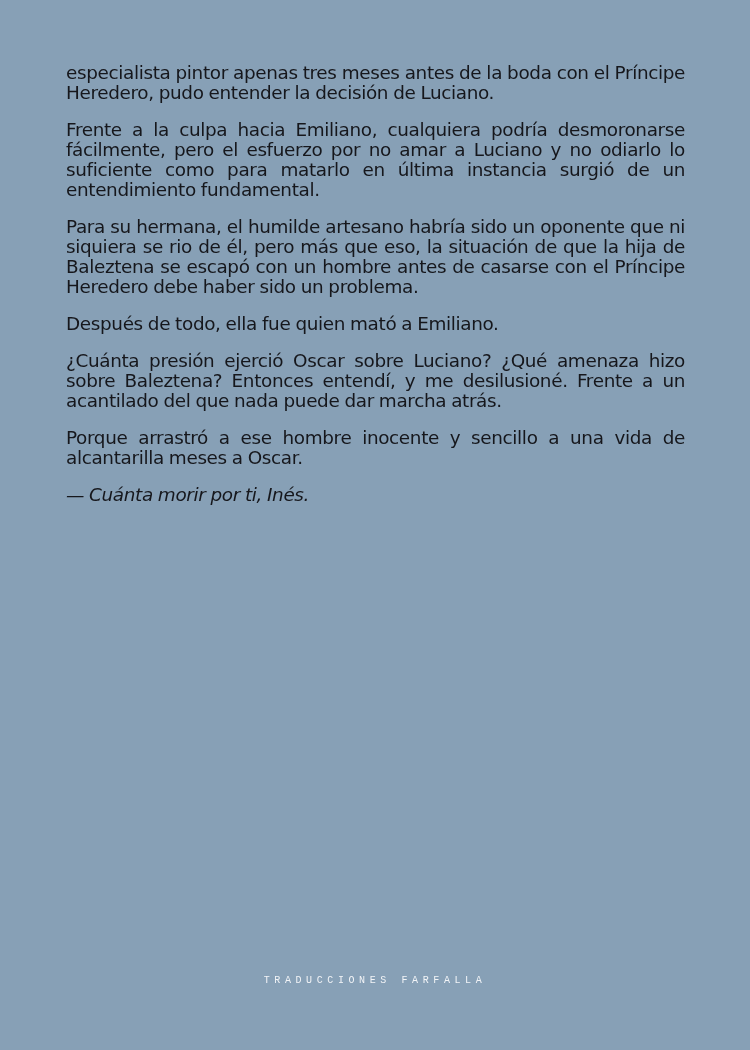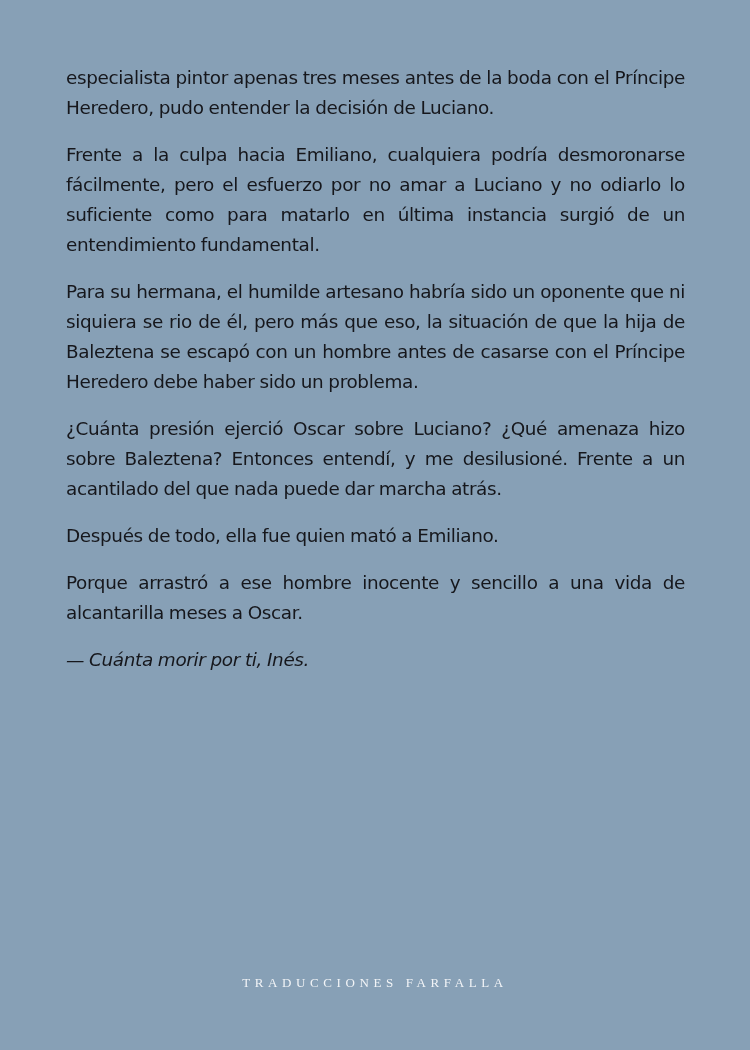--- a/index.html
+++ b/index.html
@@ -15,48 +15,48 @@
     }
     .page {
       position: absolute;
       left: 66px;
       top: 63px;
       width: 619px;
     }
     .para {
       font-family: "DejaVu Sans", sans-serif;
       font-size: 18.4px;
-      line-height: 30px;
+      line-height: 20px;
       color: #16171c;
       text-align: justify;
       margin: 0 0 17px 0;
       letter-spacing: -0.35px;
       word-spacing: -0.5px;
     }
     .para.italic {
       font-style: italic;
     }
     .footer {
       position: absolute;
       left: 0;
       width: 750px;
       top: 975px;
       text-align: center;
-      font-family: Liberation Serif, serif;
-      font-size: 13px;
+      font-family: Liberation Mono, monospace;
+      font-size: 10px;
       letter-spacing: 4.6px;
       color: #f2f4f7;
     }
   </style>
 </head>
 <body>
 
 <div class="page">
   <p class="para">especialista pintor apenas tres meses antes de la boda con el Príncipe Heredero, pudo entender la decisión de Luciano.</p>
   <p class="para">Frente a la culpa hacia Emiliano, cualquiera podría desmoronarse fácilmente, pero el esfuerzo por no amar a Luciano y no odiarlo lo suficiente como para matarlo en última instancia surgió de un entendimiento fundamental.</p>
   <p class="para">Para su hermana, el humilde artesano habría sido un oponente que ni siquiera se rio de él, pero más que eso, la situación de que la hija de Baleztena se escapó con un hombre antes de casarse con el Príncipe Heredero debe haber sido un problema.</p>
+  <p class="para">Después de todo, ella fue quien mató a Emiliano.</p>
   <p class="para">¿Cuánta presión ejerció Oscar sobre Luciano? ¿Qué amenaza hizo sobre Baleztena? Entonces entendí, y me desilusioné. Frente a un acantilado del que nada puede dar marcha atrás.</p>
-  <p class="para">Después de todo, ella fue quien mató a Emiliano.</p>
   <p class="para">Porque arrastró a ese hombre inocente y sencillo a una vida de alcantarilla meses a Oscar.</p>
   <p class="para italic">— Cuánta morir por ti, Inés.</p>
 </div>
 
 <div class="footer">TRADUCCIONES FARFALLA</div>
 
 </body></html>

